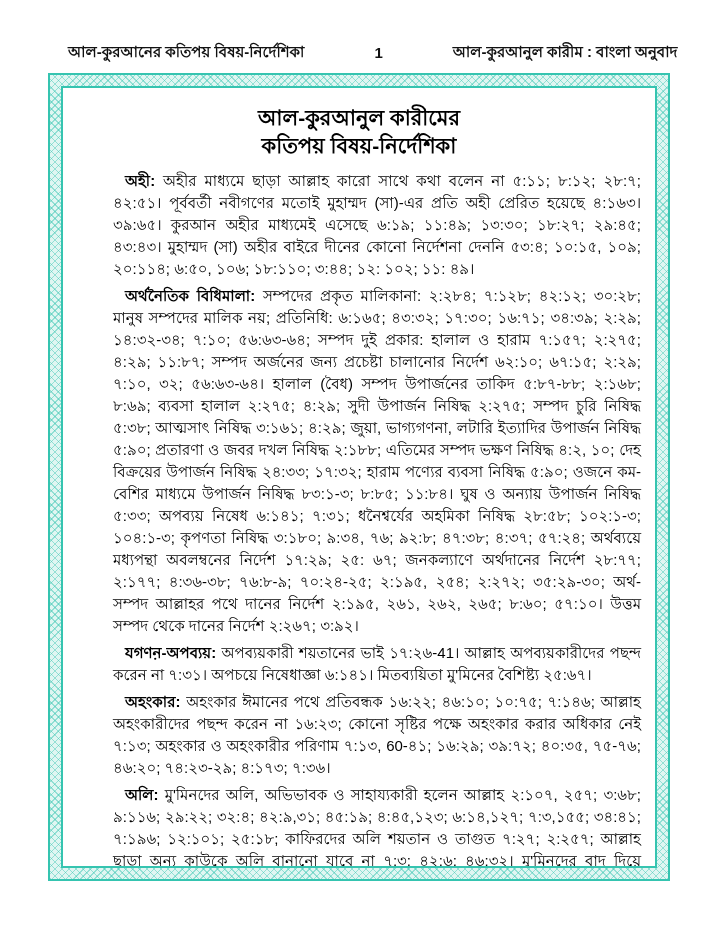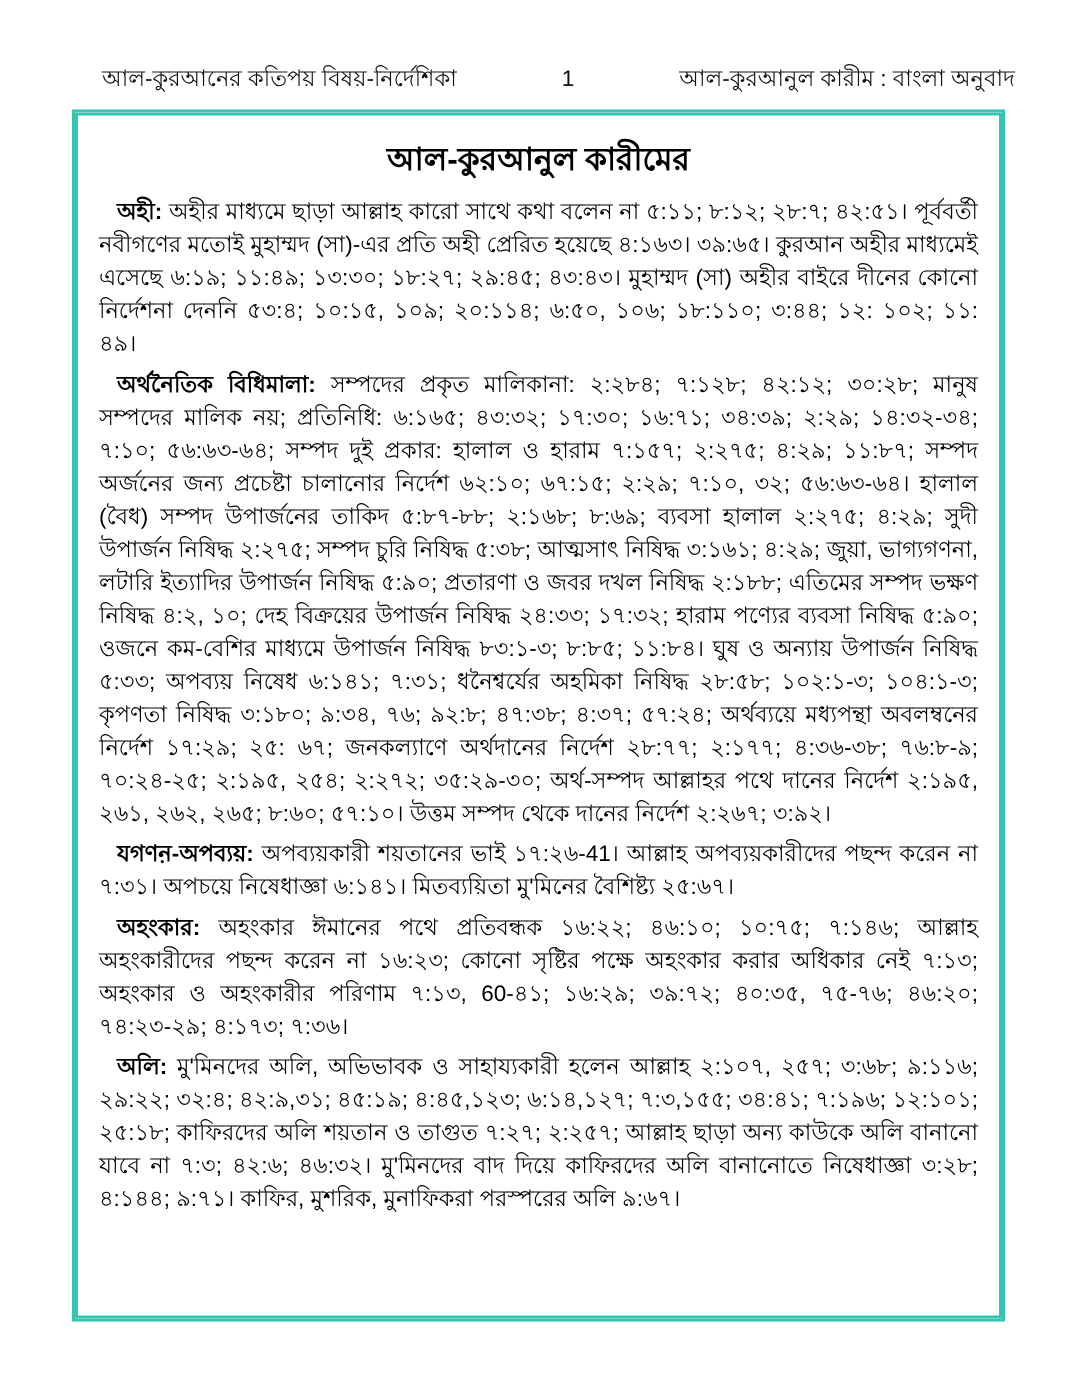--- a/index.html
+++ b/index.html
@@ -11,59 +11,59 @@
     position:relative;
     overflow:hidden;
   }
   .page { position:absolute; inset:0; }
 
   
   .running-header {
     position:absolute;
     left:68px; right:66px; top:40px;
     display:flex; align-items:center;
-    font-size:15px; font-weight:normal; color:#111;
+    font-size:15px; font-weight:bold; color:#111;
     white-space:nowrap;
     gap:40px;
   }
   .running-header .hleft  { flex:1 1 auto; text-align:left; }
   .running-header .hpage  { flex:0 0 auto; text-align:center; padding:0 30px; }
   .running-header .hright { flex:1 1 auto; text-align:right; }
 
   
   .frame {
     position:absolute;
     left:48px; top:73px; width:622px; height:808px;
     box-sizing:border-box;
     border:2px solid #35c4b0;
     background-color:#e0f6f2;
     background-image:
       repeating-linear-gradient(45deg,  rgba(53,196,176,0.45) 0 1px, transparent 1px 5px),
       repeating-linear-gradient(-45deg, rgba(53,196,176,0.45) 0 1px, transparent 1px 5px);
-    padding:0;
+    padding:11px;
   }
   .frame-inner {
     box-sizing:border-box;
     width:100%; height:100%;
     border:2px solid #35c4b0;
     background:#ffffff;
     padding:10px 14px 8px 14px;
     overflow:hidden;
   }
 
   .box-title {
     text-align:center;
     font-weight:bold;
     font-size:21px;
     line-height:28px;
     margin:6px 0 10px 0;
   }
   .box-title .title-line { display:block; }
 
-  .entries { font-size:15px; line-height:22px; text-align:justify; }
+  .entries { font-size:15px; line-height:22px; text-align:justify;margin-left:36px; }
   .entry {
     margin:5px 0;
     text-indent:12px;
   }
   .entry .term { font-weight:bold; }
 </style>
 </head>
 <body>
 
 <div class="page">
@@ -72,20 +72,21 @@
     <span class="hleft">আল-কুরআনের কতিপয় বিষয়-নির্দেশিকা</span>
     <span class="hpage">1</span>
     <span class="hright">আল-কুরআনুল কারীম : বাংলা অনুবাদ</span>
   </div>
 
   <div class="frame">
     <div class="frame-inner">
 
       <div class="box-title">
         <span class="title-line">আল-কুরআনুল কারীমের</span>
+        <span class="title-line">কতিপয় বিষয়-নির্দেশিকা</span>
       </div>
 
       <div class="entries">
         <p class="entry"><b class="term">অহী:</b> <span>অহীর মাধ্যমে ছাড়া আল্লাহ কারো সাথে কথা বলেন না ৫:১১; ৮:১২; ২৮:৭; ৪২:৫১। পূর্ববর্তী নবীগণের মতোই মুহাম্মদ (সা)-এর প্রতি অহী প্রেরিত হয়েছে ৪:১৬৩। ৩৯:৬৫। কুরআন অহীর মাধ্যমেই এসেছে ৬:১৯; ১১:৪৯; ১৩:৩০; ১৮:২৭; ২৯:৪৫; ৪৩:৪৩। মুহাম্মদ (সা) অহীর বাইরে দীনের কোনো নির্দেশনা দেননি ৫৩:৪; ১০:১৫, ১০৯; ২০:১১৪; ৬:৫০, ১০৬; ১৮:১১০; ৩:৪৪; ১২: ১০২; ১১: ৪৯।</span></p>
         <p class="entry"><b class="term">অর্থনৈতিক বিধিমালা:</b> <span>সম্পদের প্রকৃত মালিকানা: ২:২৮৪; ৭:১২৮; ৪২:১২; ৩০:২৮; মানুষ সম্পদের মালিক নয়; প্রতিনিধি: ৬:১৬৫; ৪৩:৩২; ১৭:৩০; ১৬:৭১; ৩৪:৩৯; ২:২৯; ১৪:৩২-৩৪; ৭:১০; ৫৬:৬৩-৬৪; সম্পদ দুই প্রকার: হালাল ও হারাম ৭:১৫৭; ২:২৭৫; ৪:২৯; ১১:৮৭; সম্পদ অর্জনের জন্য প্রচেষ্টা চালানোর নির্দেশ ৬২:১০; ৬৭:১৫; ২:২৯; ৭:১০, ৩২; ৫৬:৬৩-৬৪। হালাল (বৈধ) সম্পদ উপার্জনের তাকিদ ৫:৮৭-৮৮; ২:১৬৮; ৮:৬৯; ব্যবসা হালাল ২:২৭৫; ৪:২৯; সুদী উপার্জন নিষিদ্ধ ২:২৭৫; সম্পদ চুরি নিষিদ্ধ ৫:৩৮; আত্মসাৎ নিষিদ্ধ ৩:১৬১; ৪:২৯; জুয়া, ভাগ্যগণনা, লটারি ইত্যাদির উপার্জন নিষিদ্ধ ৫:৯০; প্রতারণা ও জবর দখল নিষিদ্ধ ২:১৮৮; এতিমের সম্পদ ভক্ষণ নিষিদ্ধ ৪:২, ১০; দেহ বিক্রয়ের উপার্জন নিষিদ্ধ ২৪:৩৩; ১৭:৩২; হারাম পণ্যের ব্যবসা নিষিদ্ধ ৫:৯০; ওজনে কম-বেশির মাধ্যমে উপার্জন নিষিদ্ধ ৮৩:১-৩; ৮:৮৫; ১১:৮৪। ঘুষ ও অন্যায় উপার্জন নিষিদ্ধ ৫:৩৩; অপব্যয় নিষেধ ৬:১৪১; ৭:৩১; ধনৈশ্বর্যের অহমিকা নিষিদ্ধ ২৮:৫৮; ১০২:১-৩; ১০৪:১-৩; কৃপণতা নিষিদ্ধ ৩:১৮০; ৯:৩৪, ৭৬; ৯২:৮; ৪৭:৩৮; ৪:৩৭; ৫৭:২৪; অর্থব্যয়ে মধ্যপন্থা অবলম্বনের নির্দেশ ১৭:২৯; ২৫: ৬৭; জনকল্যাণে অর্থদানের নির্দেশ ২৮:৭৭; ২:১৭৭; ৪:৩৬-৩৮; ৭৬:৮-৯; ৭০:২৪-২৫; ২:১৯৫, ২৫৪; ২:২৭২; ৩৫:২৯-৩০; অর্থ-সম্পদ আল্লাহর পথে দানের নির্দেশ ২:১৯৫, ২৬১, ২৬২, ২৬৫; ৮:৬০; ৫৭:১০। উত্তম সম্পদ থেকে দানের নির্দেশ ২:২৬৭; ৩:৯২।</span></p>
         <p class="entry"><b class="term">যগণন়-অপব্যয়:</b> <span>অপব্যয়কারী শয়তানের ভাই ১৭:২৬-41। আল্লাহ অপব্যয়কারীদের পছন্দ করেন না ৭:৩১। অপচয়ে নিষেধাজ্ঞা ৬:১৪১। মিতব্যয়িতা মু'মিনের বৈশিষ্ট্য ২৫:৬৭।</span></p>
         <p class="entry"><b class="term">অহংকার:</b> <span>অহংকার ঈমানের পথে প্রতিবন্ধক ১৬:২২; ৪৬:১০; ১০:৭৫; ৭:১৪৬; আল্লাহ অহংকারীদের পছন্দ করেন না ১৬:২৩; কোনো সৃষ্টির পক্ষে অহংকার করার অধিকার নেই ৭:১৩; অহংকার ও অহংকারীর পরিণাম ৭:১৩, 60-৪১; ১৬:২৯; ৩৯:৭২; ৪০:৩৫, ৭৫-৭৬; ৪৬:২০; ৭৪:২৩-২৯; ৪:১৭৩; ৭:৩৬।</span></p>
         <p class="entry"><b class="term">অলি:</b> <span>মু'মিনদের অলি, অভিভাবক ও সাহায্যকারী হলেন আল্লাহ ২:১০৭, ২৫৭; ৩:৬৮; ৯:১১৬; ২৯:২২; ৩২:৪; ৪২:৯,৩১; ৪৫:১৯; ৪:৪৫,১২৩; ৬:১৪,১২৭; ৭:৩,১৫৫; ৩৪:৪১; ৭:১৯৬; ১২:১০১; ২৫:১৮; কাফিরদের অলি শয়তান ও তাগুত ৭:২৭; ২:২৫৭; আল্লাহ ছাড়া অন্য কাউকে অলি বানানো যাবে না ৭:৩; ৪২:৬; ৪৬:৩২। মু'মিনদের বাদ দিয়ে কাফিরদের অলি বানানোতে নিষেধাজ্ঞা ৩:২৮; ৪:১৪৪; ৯:৭১। কাফির, মুশরিক, মুনাফিকরা পরস্পরের অলি ৯:৬৭।</span></p>
 
       </div>

